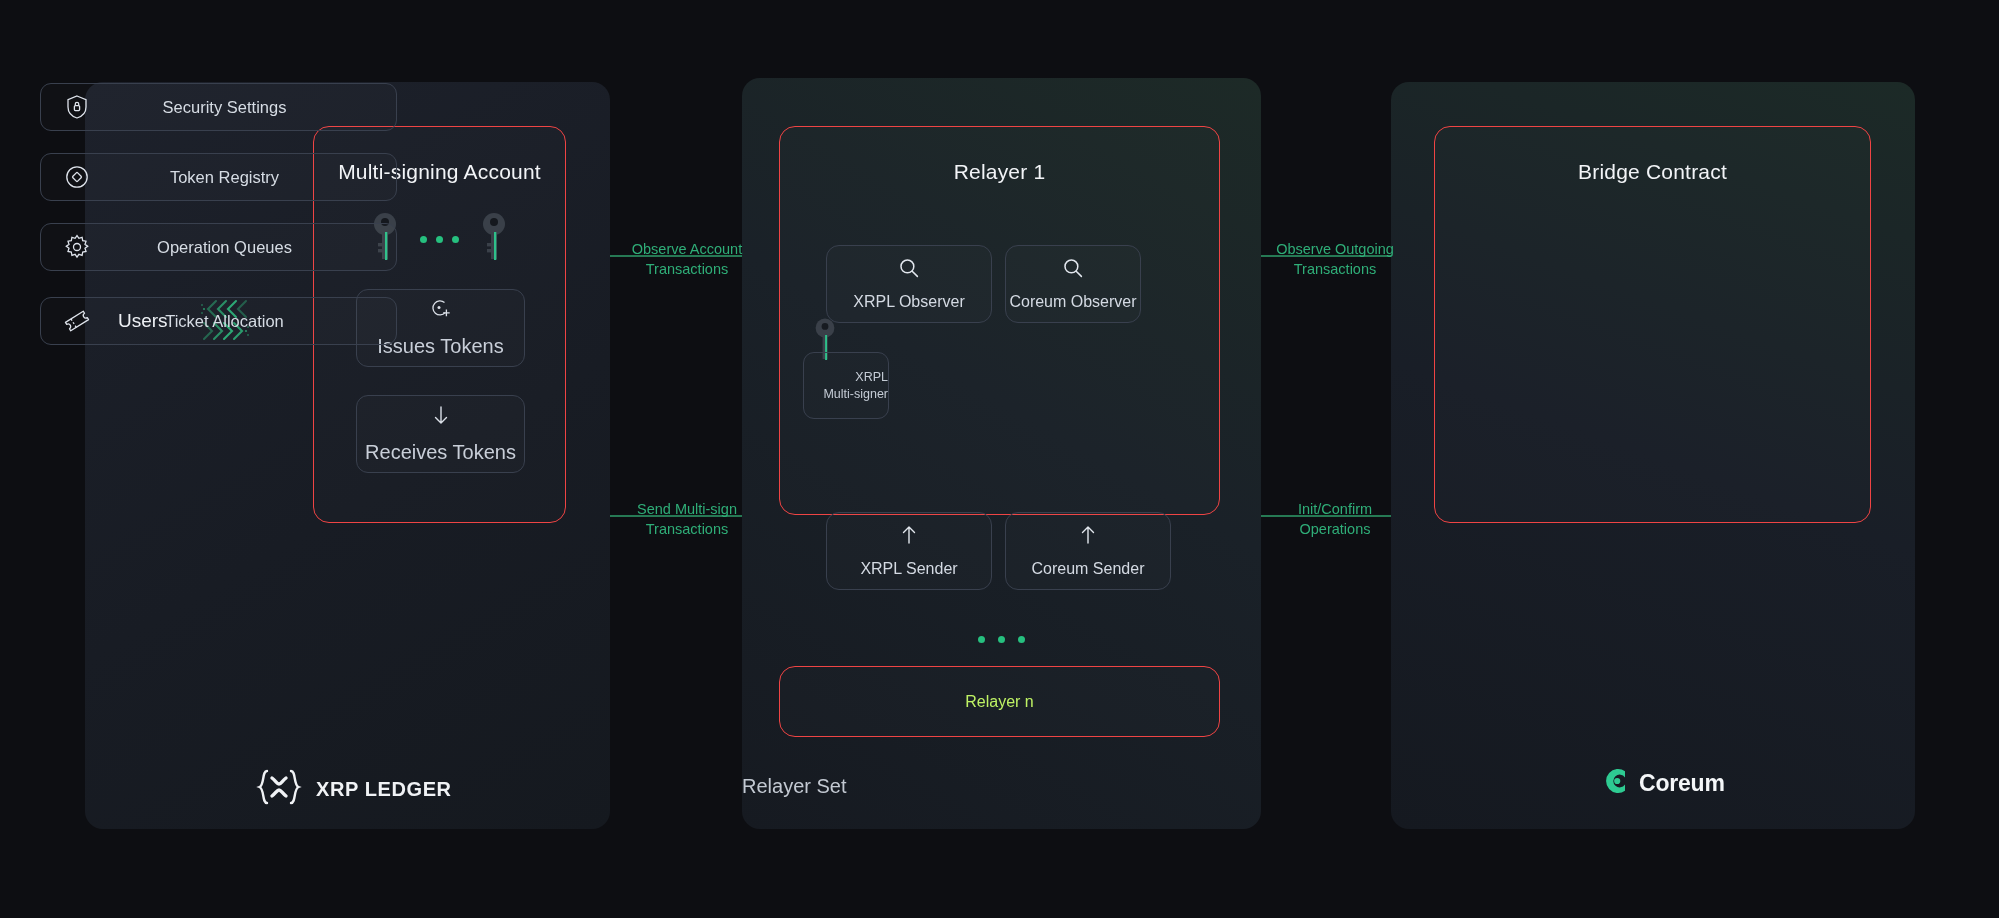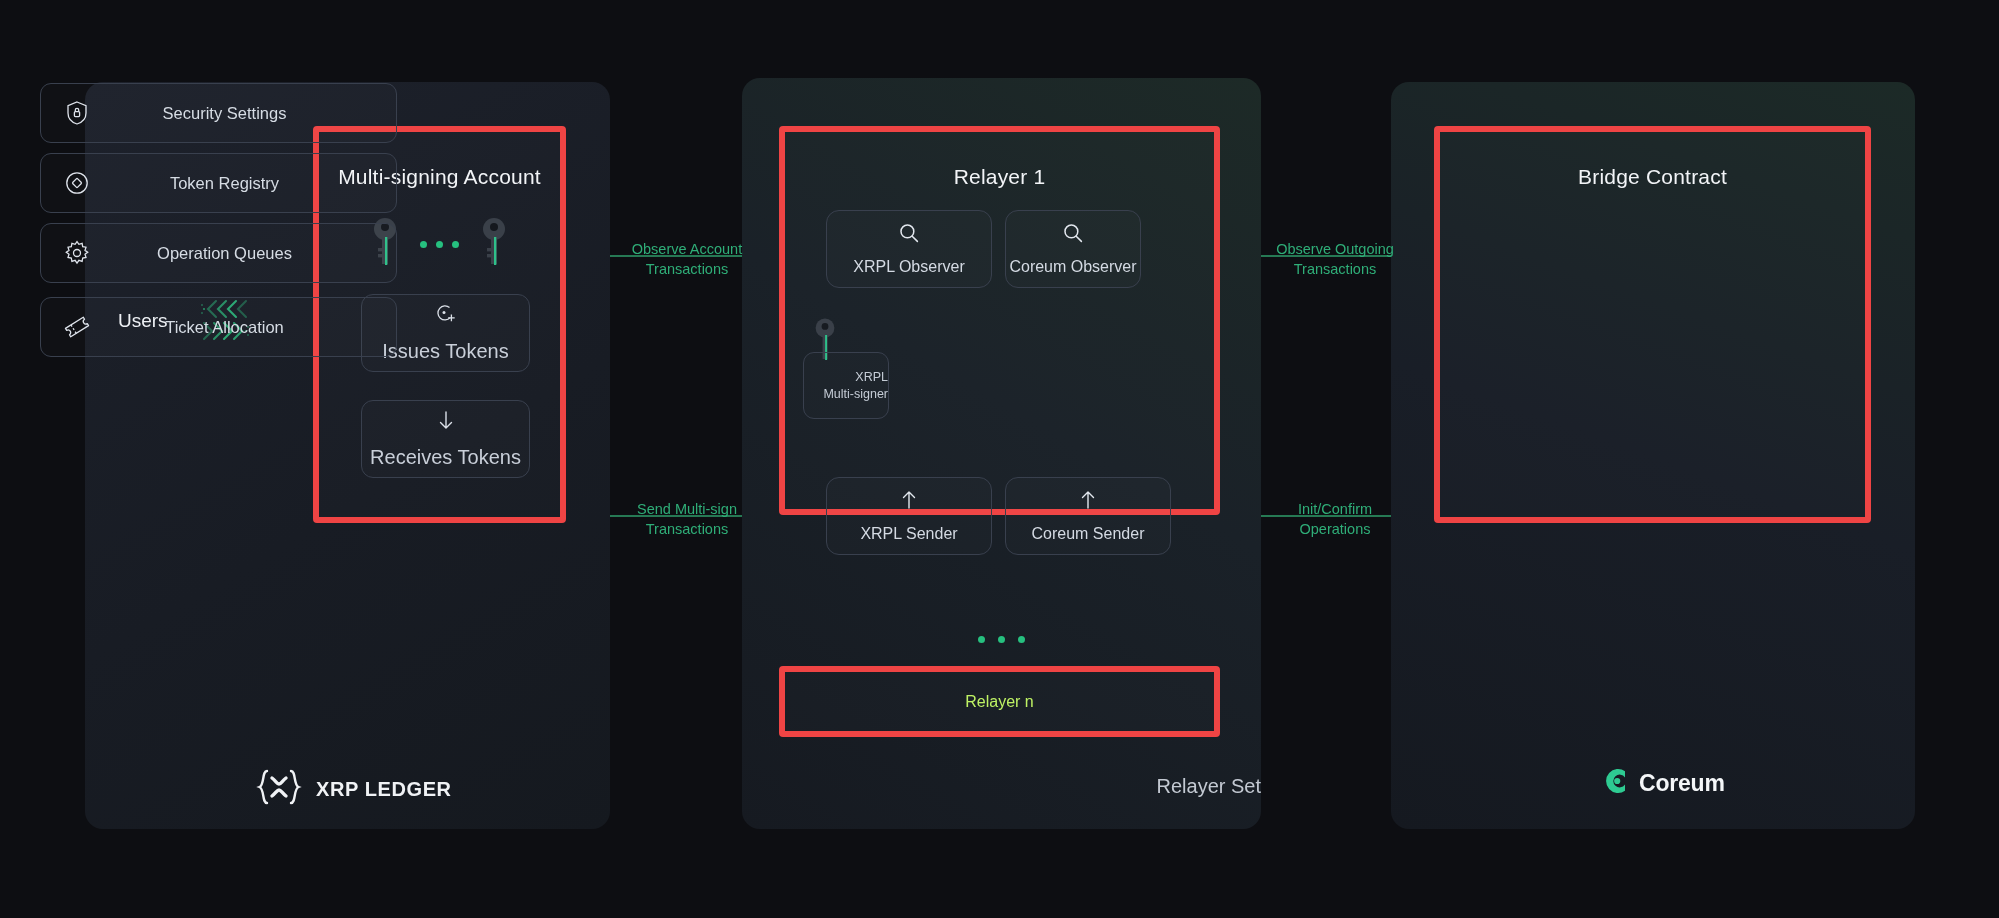--- a/index.html
+++ b/index.html
@@ -26,22 +26,22 @@
     background: linear-gradient(210deg, #1d2a27 0%, #1a2128 45%, #161a21 100%);
   }
   #panel-coreum {
     left: 1391px; top: 82px; width: 524px; height: 747px;
     background: linear-gradient(200deg, #1c2a27 0%, #191e27 50%, #151920 100%);
   }
 
   
   .card {
     position: absolute;
-    border: 6px solid #ef4444;
-    border-radius: 4px;
+    border: 1px solid #ef4444;
+    border-radius: 16px;
     background: rgba(255,255,255,0.012);
   }
   .card-title {
     position: absolute; left: 0; right: 0;
     text-align: center;
     color: #f2f4f7;
     font-size: 21px;
     letter-spacing: .2px;
   }
 
@@ -76,20 +76,21 @@
   .node {
     position: absolute;
     border: 1px solid #39404e;
     border-radius: 13px;
     background: rgba(255,255,255,0.014);
     display: flex; flex-direction: column;
     align-items: center; justify-content: center;
     gap: 10px;
     color: #d4dae3;
     font-size: 16px;
+    margin-top: 35px;
   }
   #n-xrpl-obs   { left: 826px; top: 210px; width: 166px; height: 78px; }
   #n-coreum-obs { left: 1005px; top: 210px; width: 136px; height: 78px; }
   #n-xrpl-send  { left: 826px; top: 477px; width: 166px; height: 78px; }
   #n-coreum-send{ left: 1005px; top: 477px; width: 166px; height: 78px; }
   #n-workflows  { left: 925px; top: 344px; width: 155px; height: 85px; }
 
   #n-multisigner {
     position: absolute;
     left: 803px; top: 352px; width: 86px; height: 67px;
@@ -111,21 +112,21 @@
   #card-relayern {
     left: 779px; top: 666px; width: 441px; height: 71px;
     display: flex; align-items: center; justify-content: center;
   }
   #relayern-label { color: #bef264; font-size: 16px; }
 
   
   #card-bridge { left: 1434px; top: 126px; width: 437px; height: 397px; }
   #bridge-title { top: 33px; }
   .bridge-row {
-    position: absolute; left: 40px; width: 357px; height: 60px;
+    position: absolute; left: 40px; width: 357px; height: 48px;
     border: 1px solid #39404e; border-radius: 11px;
     background: rgba(255,255,255,0.014);
     display: flex; align-items: center;
   }
   .bridge-row .icon-slot {
     width: 72px; display: flex; align-items: center; justify-content: center;
   }
   .bridge-row .lbl {
     flex: 1; text-align: center; color: #d6dce4; font-size: 16.5px;
     padding-right: 60px;
@@ -134,21 +135,21 @@
   #brow-1 { top: 153px; }
   #brow-2 { top: 223px; }
   #brow-3 { top: 297px; }
 
   
   #users-group { position: absolute; left: 118px; top: 295px; display: flex; align-items: center; gap: 28px; }
   #users-label { color: #eef1f5; font-size: 19px; }
 
   
   .footer-label {
-    position: absolute; text-align: right;
+    position: absolute; text-align: left;
     color: #c3c9d2; font-size: 20px;
   }
   #footer-relayerset { left: 742px; width: 519px; top: 775px; }
 
   .brand { position: absolute; display: flex; align-items: center; gap: 13px; }
   #brand-xrpl { left: 255px; top: 767px; }
   #brand-xrpl .txt {
     color: #f0f2f5; font-size: 20px; font-weight: bold; letter-spacing: .6px;
   }
   #brand-coreum { left: 1604px; top: 767px; gap: 9px; }

